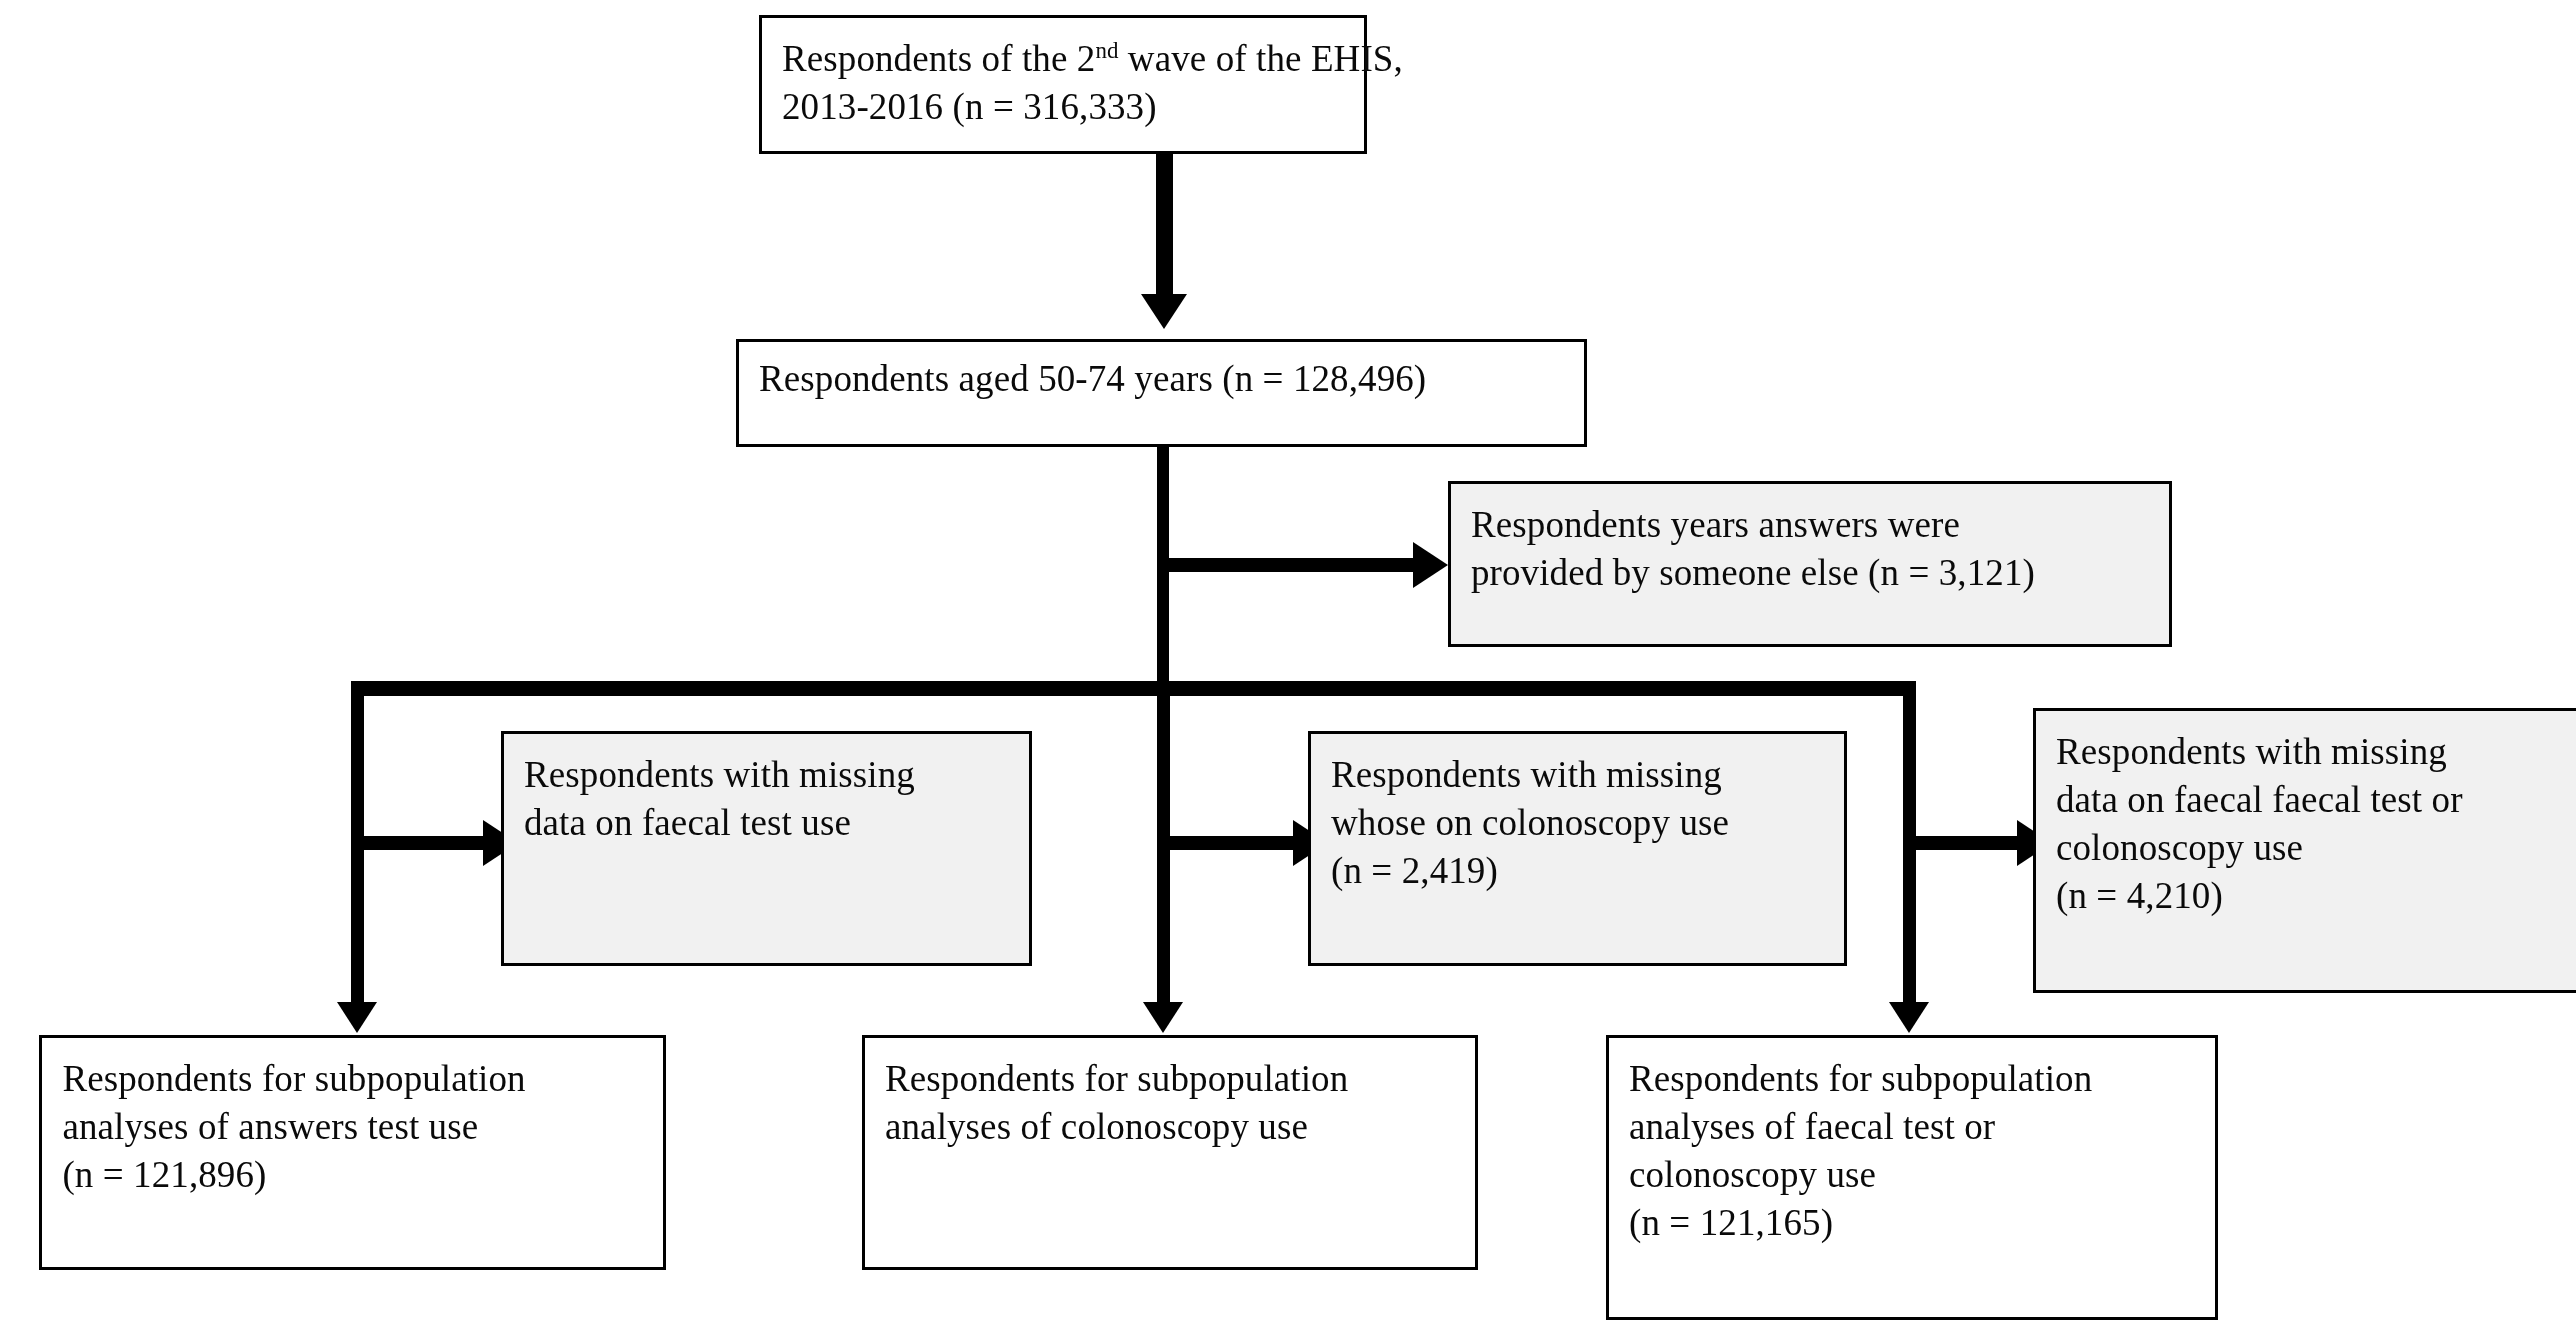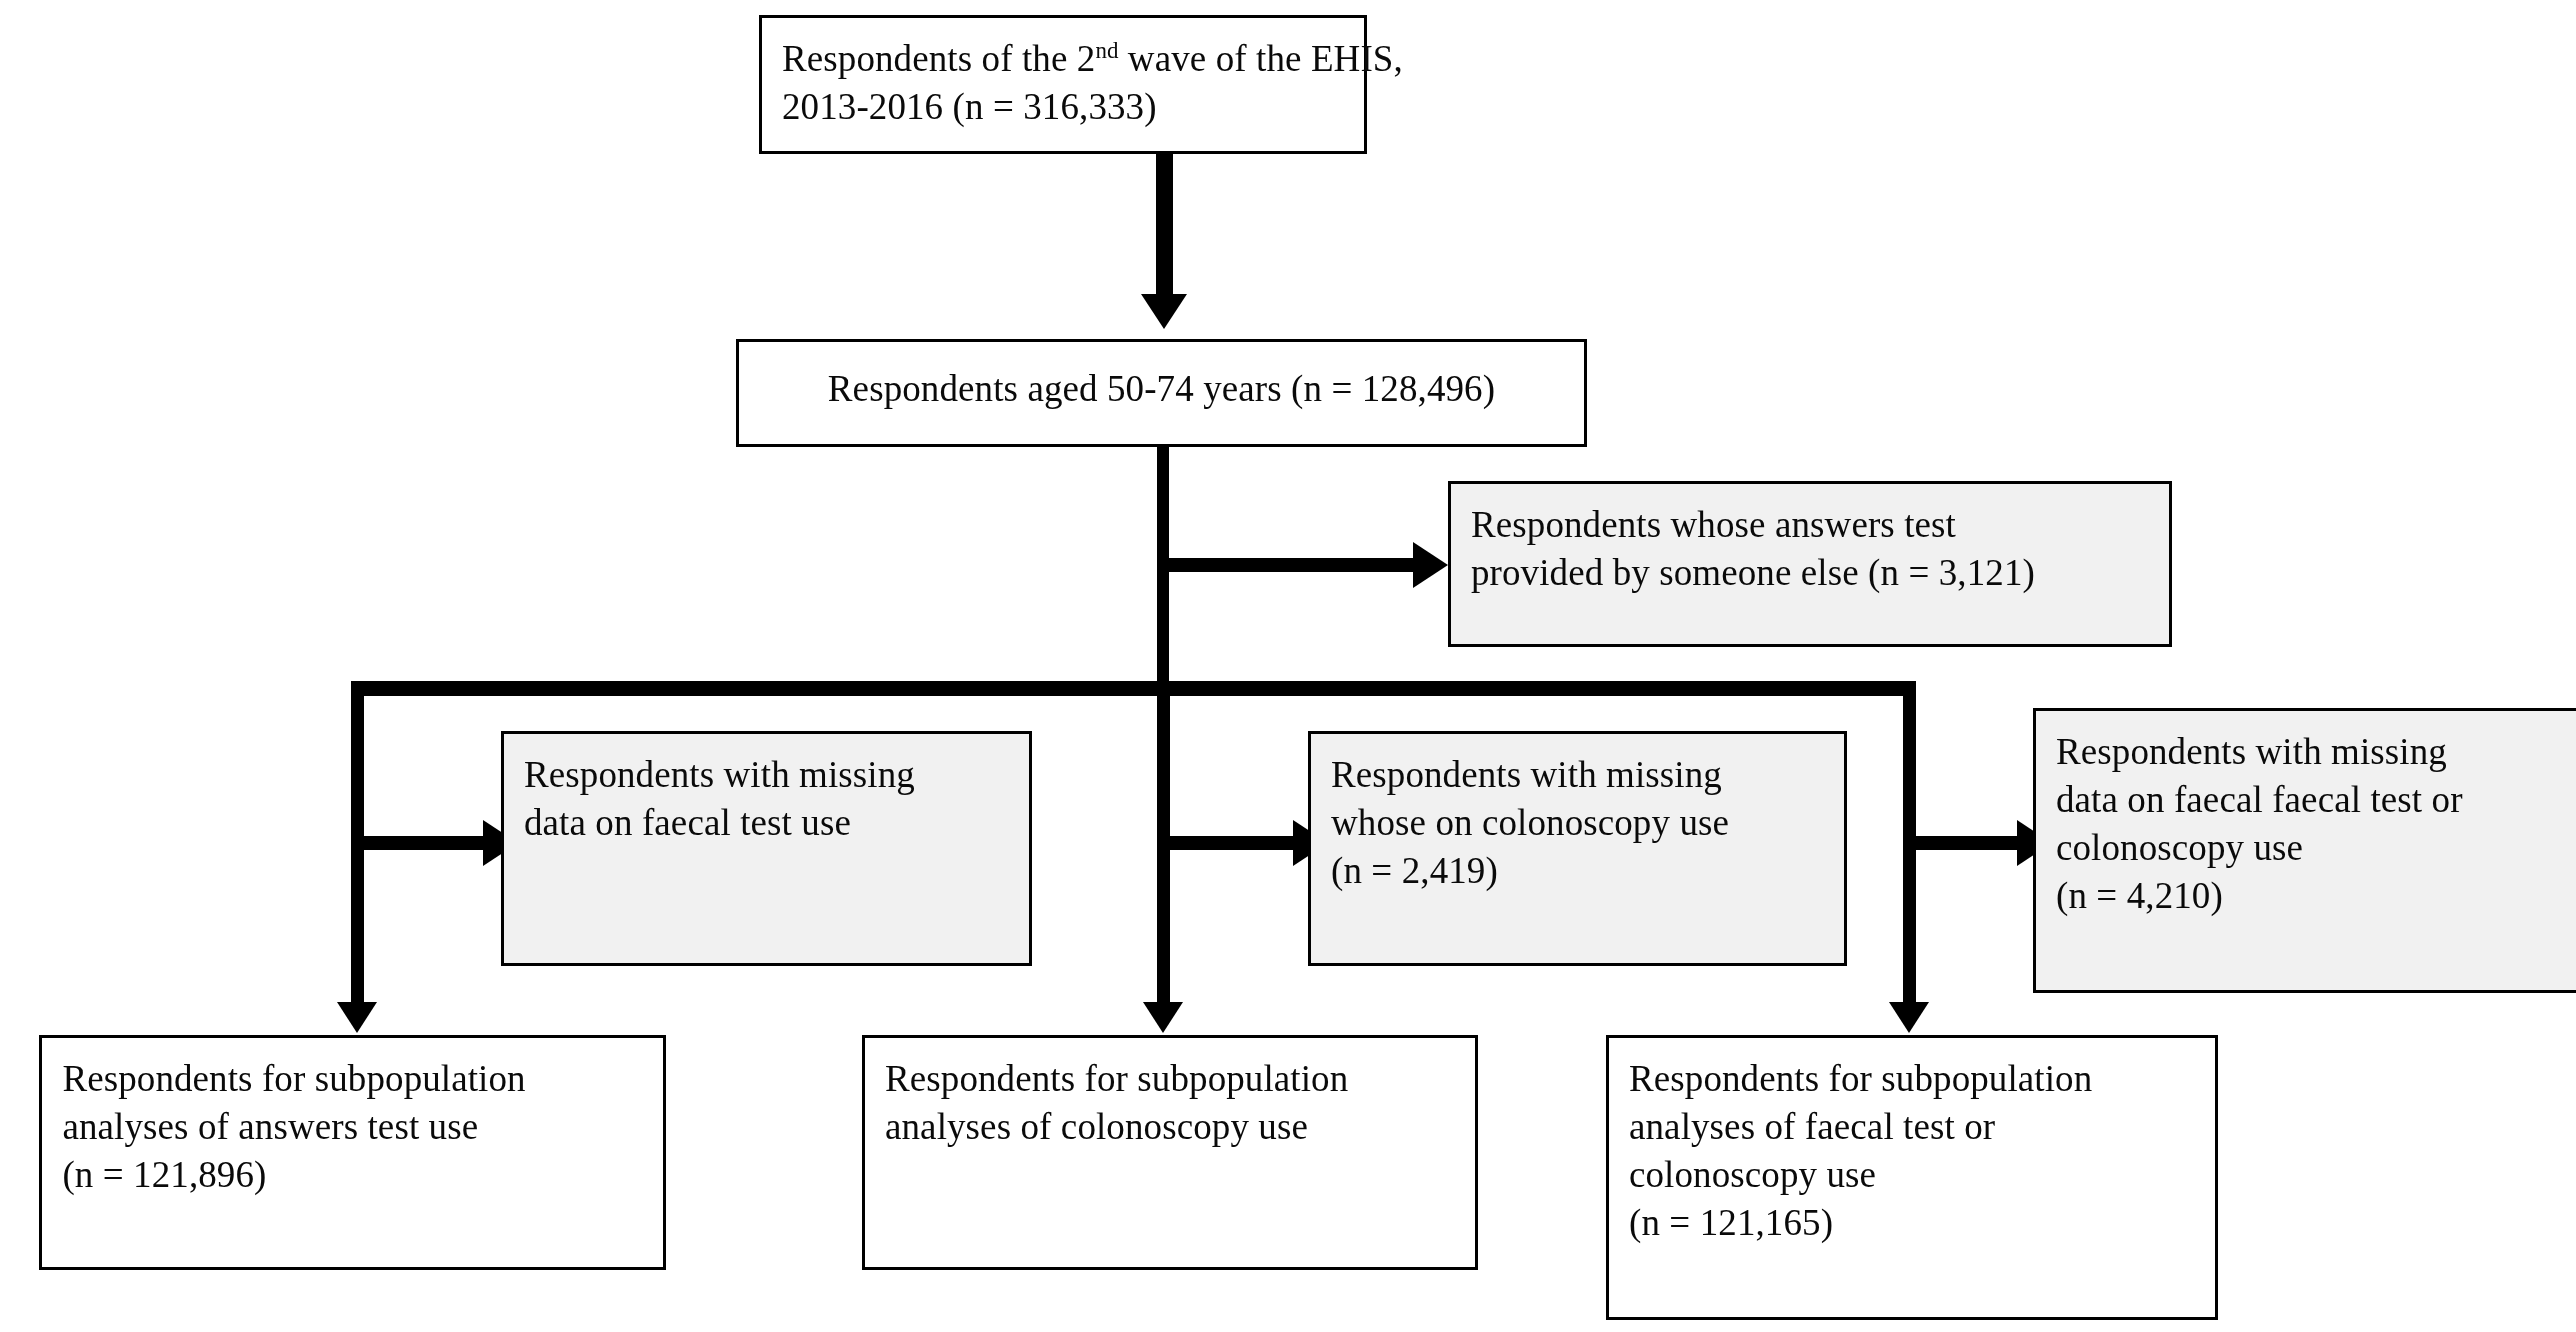--- a/index.html
+++ b/index.html
@@ -67,31 +67,31 @@
 <div id="canvas">
 
   <div class="node" style="left:735px; top:15.4px; width:608px; height:139px;">
     <div class="line"><span>Respondents of the 2</span><sup>nd</sup><span> wave of the EHIS,</span></div>
     <div class="line">2013-2016 (n = 316,333)</div>
   </div>
 
   <div class="conn vline thick" style="left:1132px; top:154px; width:17px; height:148px;"></div>
   <div class="arrow-down" style="left:1117px; top:294px;"></div>
 
-  <div class="node" style="left:712px; top:339px; width:851px; height:108px; padding-top:23px;text-align:center;">
+  <div class="node" style="left:712px; top:339px; width:851px; height:108px; padding-top:13px;">
     <div class="line">Respondents aged 50-74 years (n = 128,496)</div>
   </div>
 
   <div class="conn vline" style="left:1133px; top:447px; width:11.5px; height:248px;"></div>
 
   <div class="conn hline" style="left:1133px; top:558px; width:259px; height:14px;"></div>
   <div class="arrow-right" style="left:1389px; top:542px;"></div>
 
   <div class="node shaded" style="left:1424px; top:481px; width:724px; height:166px;">
-    <div class="line">Respondents whose answers test</div>
+    <div class="line">Respondents years answers were</div>
     <div class="line">provided by someone else (n = 3,121)</div>
   </div>
 
   <div class="conn hline thick" style="left:327px; top:681px; width:1565px; height:15.4px;"></div>
 
   <div class="conn vline" style="left:327px; top:681px; width:13px; height:327px;"></div>
   <div class="arrow-down small" style="left:313px; top:1002px;"></div>
   <div class="conn hline" style="left:327px; top:836px; width:135px; height:14px;"></div>
   <div class="arrow-right" style="left:459px; top:820px;"></div>
 

